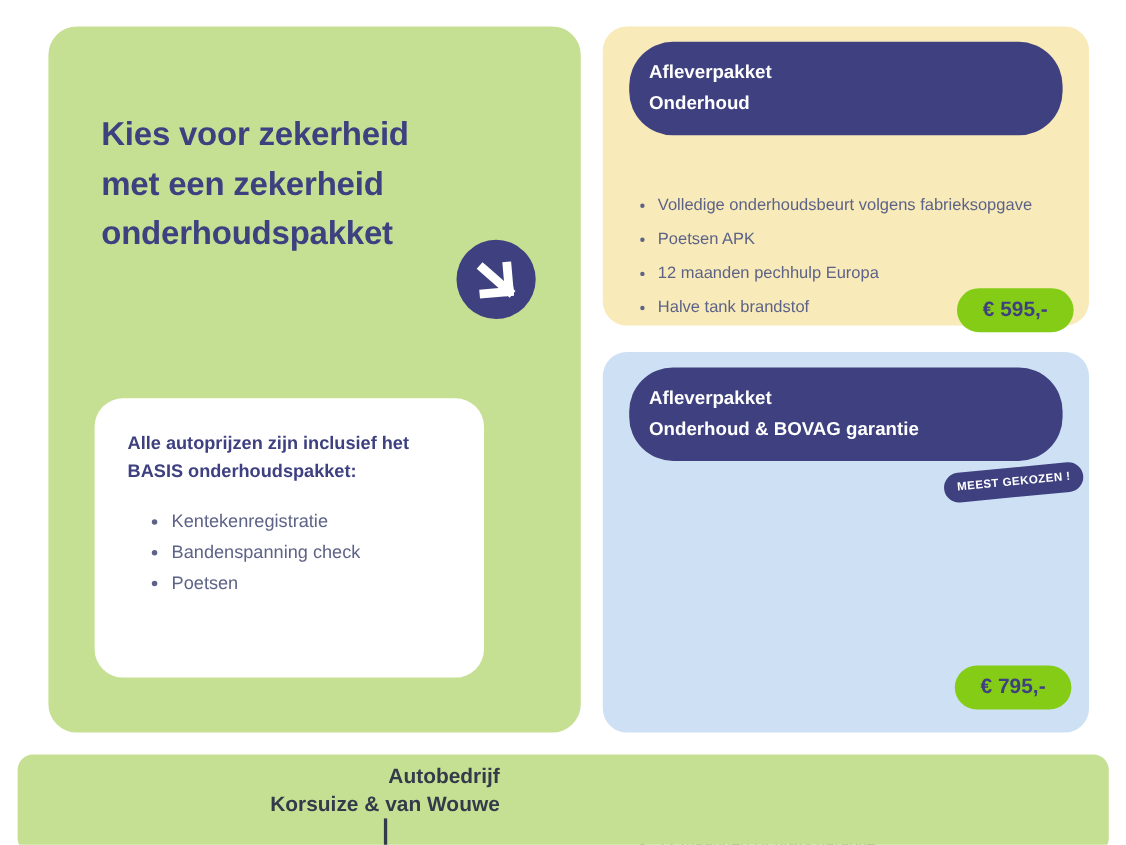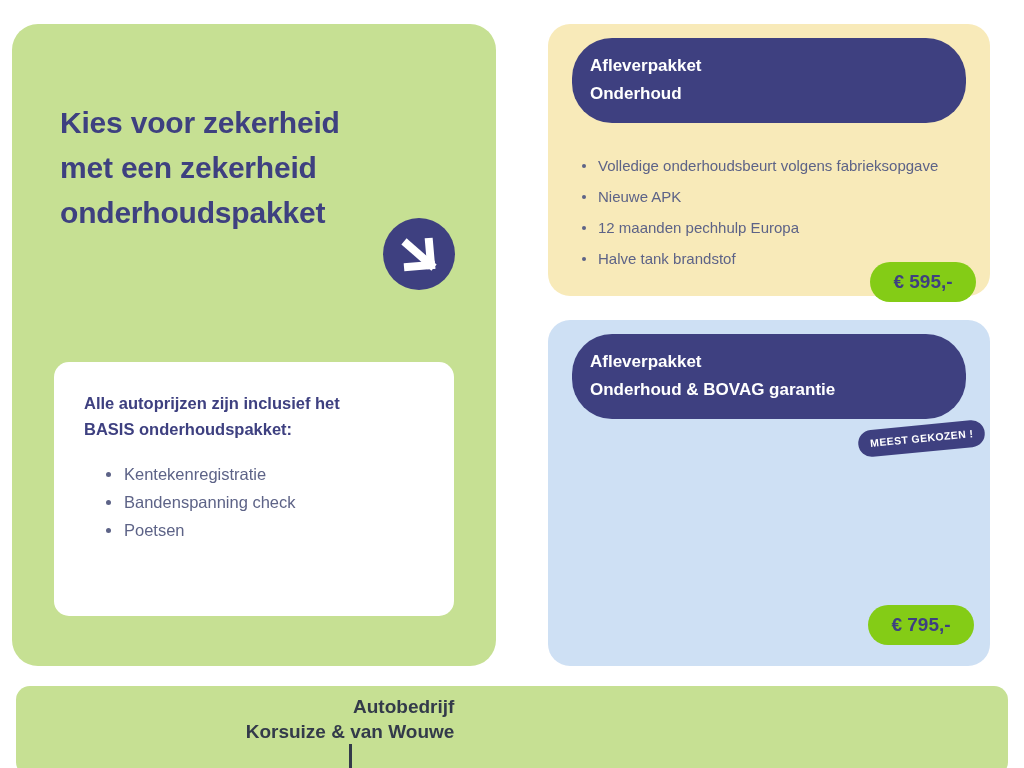--- a/index.html
+++ b/index.html
@@ -19,21 +19,21 @@
   .stage {
     position: absolute;
     left: 0; top: 0;
     width: 1024px;
     height: 768px;
   }
 
   
   .green-panel {
     position: absolute;
-    left: 12px;
+    left: 44px;
     top: 24px;
     width: 484px;
     height: 642px;
     background: #c6e093;
     border-radius: 26px;
     box-sizing: border-box;
   }
 
   .headline {
     position: absolute;
@@ -58,24 +58,24 @@
     border-radius: 50%;
     background: #3e4080;
   }
   .arrow-circle svg { display: block; }
 
   
   .basis-card {
     position: absolute;
     left: 42px;
     top: 338px;
-    width: 400px;
+    width: 354px;
     height: 254px;
     background: #ffffff;
-    border-radius: 15px;
+    border-radius: 26px;
     box-sizing: border-box;
     padding: 28px 30px 0 30px;
   }
   .basis-title {
     margin: 0;
     font-size: 16.5px;
     line-height: 26px;
     font-weight: bold;
     color: #3e4080;
   }
@@ -145,21 +145,21 @@
   }
 
   ul.pkg-list {
     position: absolute;
     left: 30px;
     margin: 0;
     padding: 0;
     list-style: none;
     width: 400px;
   }
-  .pkg-card.yellow ul.pkg-list { top: 126px; }
+  .pkg-card.yellow ul.pkg-list { top: 147px; }
   .pkg-card.blue ul.pkg-list { top: 432px; }
 
   ul.pkg-list li {
     position: relative;
     font-size: 15px;
     line-height: 31px;
     color: #5d6387;
     padding-left: 20px;
   }
   ul.pkg-list li::before {
@@ -276,21 +276,21 @@
     </div>
   </section>
 
   <section class="pkg-card yellow">
     <div class="pkg-header">
       <span class="ph-line">Afleverpakket</span>
       <span class="ph-line">Onderhoud</span>
     </div>
     <ul class="pkg-list">
       <li>Volledige onderhoudsbeurt volgens fabrieksopgave</li>
-      <li>Nieuwe APK</li>
+      <li>Poetsen APK</li>
       <li>12 maanden pechhulp Europa</li>
       <li>Halve tank brandstof</li>
     </ul>
     <div class="price-pill">€ 595,-</div>
   </section>
 
   <section class="pkg-card blue">
     <div class="pkg-header">
       <span class="ph-line">Afleverpakket</span>
       <span class="ph-line">Onderhoud &amp; BOVAG garantie</span>

